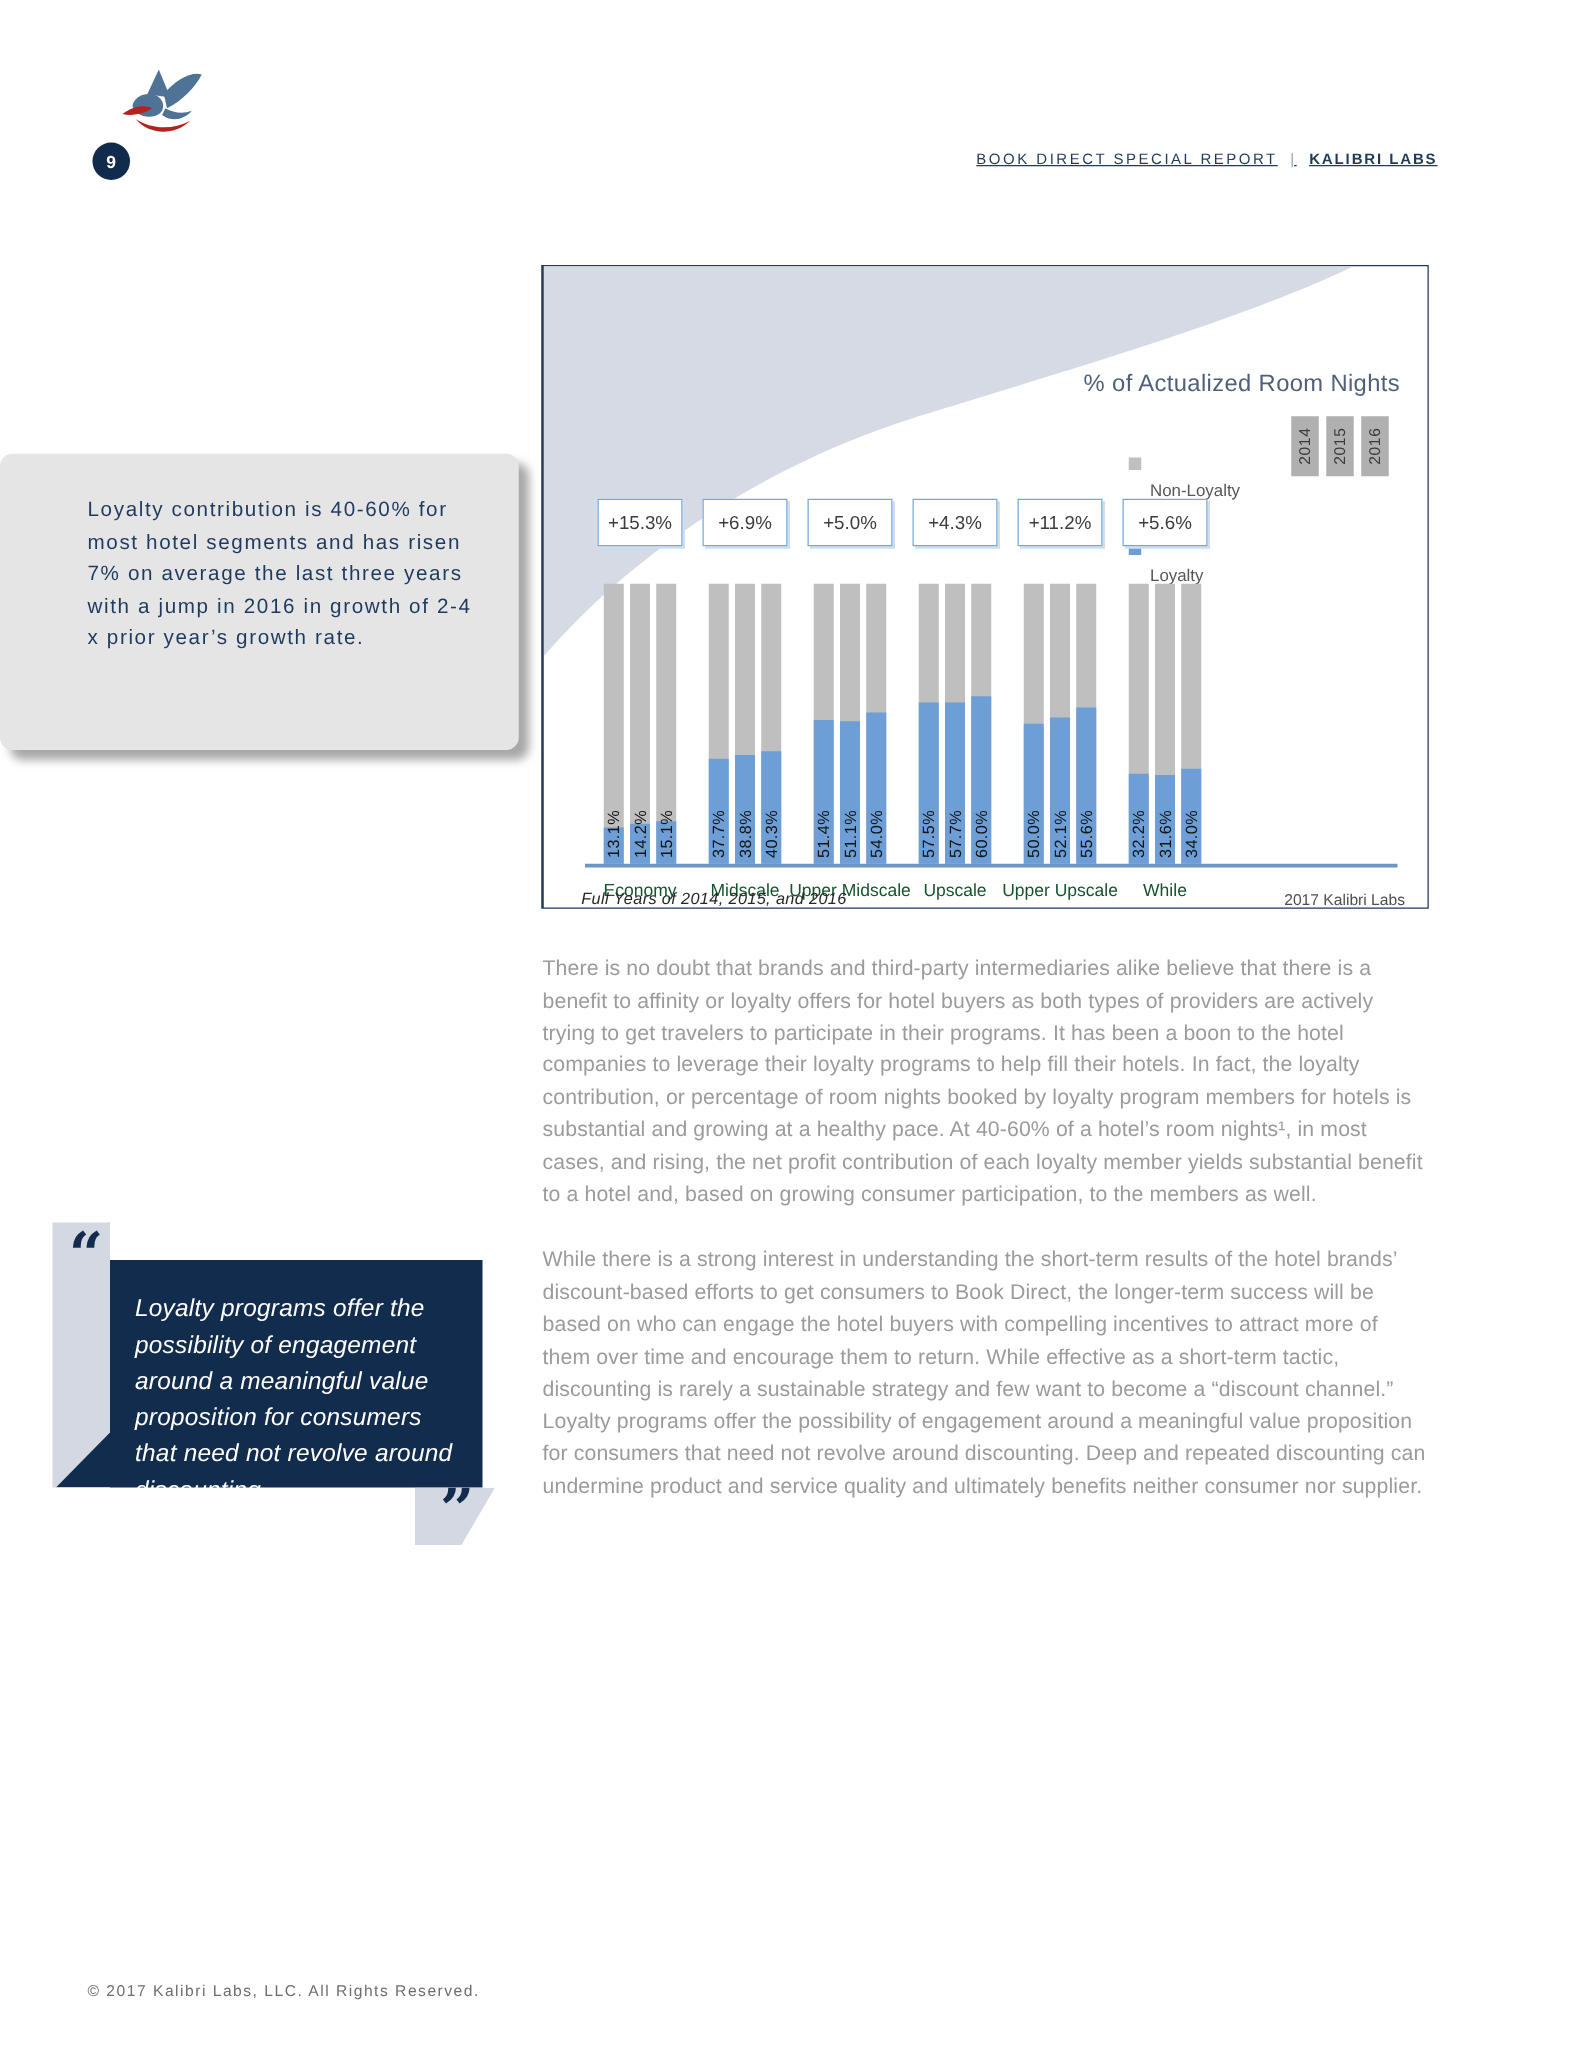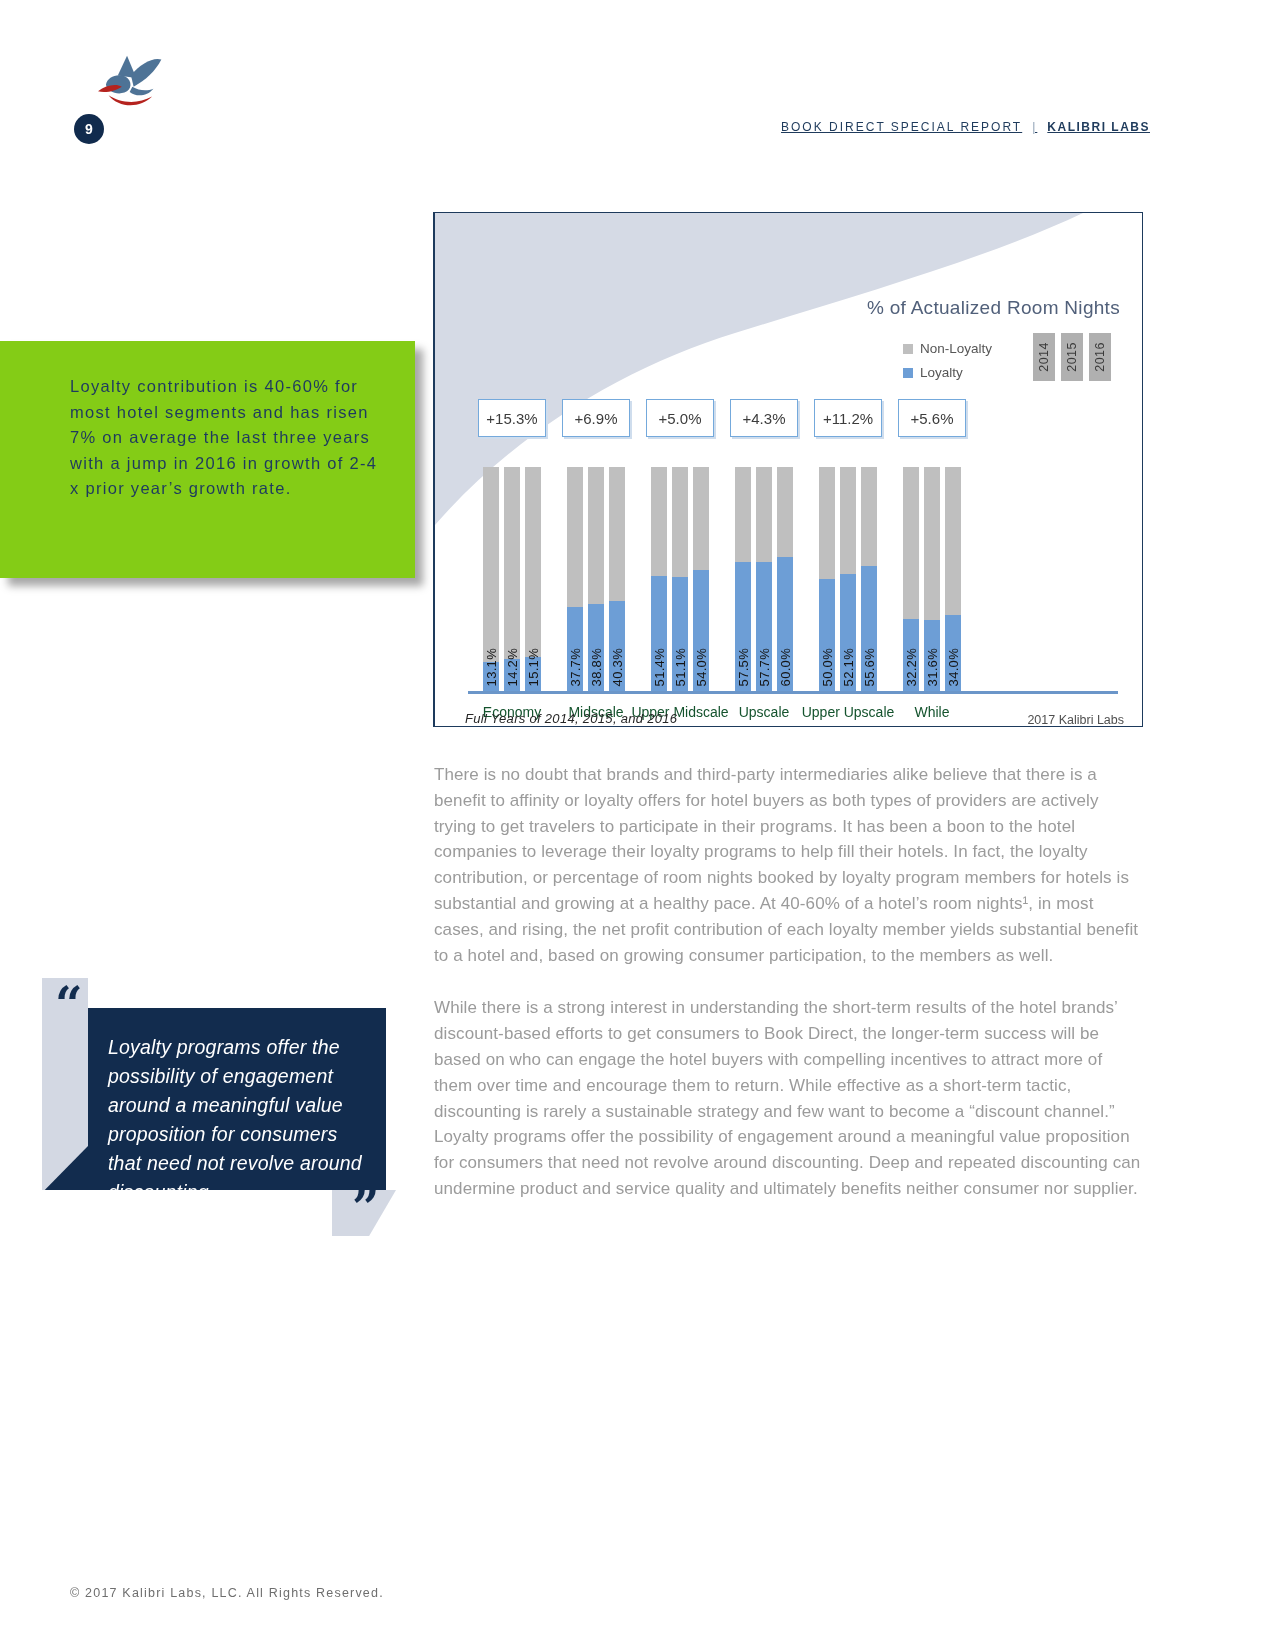--- a/index.html
+++ b/index.html
@@ -21,21 +21,21 @@
     background:#fff; border:1px solid #1d3a5c; border-left-width:2px; overflow:hidden; }
   .swoosh { position:absolute; left:0; top:0; width:710px; height:320px; }
   .chart-title-block { position:absolute; left:28px; top:28px; }
   .chart-title { font-size:21px; font-weight:bold; color:#1e3a5f; letter-spacing:2px; }
   .chart-subtitle { font-size:16px; color:#7f7f7f; letter-spacing:1px; margin-top:3px; }
   .axis-title { position:absolute; right:22px; top:84px; font-size:19px; color:#51607a; letter-spacing:0.3px; }
 
   .legend { position:absolute; left:468px; top:128px; }
   .legend-row { display:flex; align-items:center; gap:7px; margin-bottom:9px; }
   .swatch { width:10px; height:10px; flex:0 0 auto; }
-  .legend-label { font-size:13.5px; color:#565656; }
+  .legend-label { font-size:13.5px; color:#565656;margin-top:44px; }
 
   .year-badges { position:absolute; left:598px; top:120px; display:flex; gap:6px; }
   .year-badge { width:22px; height:48px; background:#b0b0b0; display:flex; align-items:center; justify-content:center; }
   .year-badge span { writing-mode:vertical-rl; transform:rotate(180deg); font-size:12.5px; color:#3a3a3a; letter-spacing:0.5px; }
 
   .plot-area { position:absolute; left:35px; top:186px; display:flex; }
   .group { width:84px; display:flex; flex-direction:column; align-items:center; }
   .growth-box { width:68px; height:38px; background:#fff; border:1px solid #74a9dc;
     box-shadow:2px 2px 0 #cfdded; display:flex; align-items:center; justify-content:center;
     font-size:15px; color:#3c3c3c; margin-bottom:30px; }
@@ -44,22 +44,22 @@
   .bar-fill { position:absolute; left:0; bottom:0; width:100%; background:#6d9ed6; }
   .bar-label { position:absolute; bottom:5px; left:50%;
     writing-mode:vertical-rl; transform:translateX(-50%) rotate(180deg);
     font-size:13px; color:#141414; letter-spacing:0.3px; white-space:nowrap; }
   .baseline { position:absolute; left:33px; top:478px; width:650px; height:3px; background:#6b96c9; }
   .cat-label { margin-top:13px; font-size:14px; color:#14532d; white-space:nowrap;text-align:right; }
   .chart-footnote-left { position:absolute; left:30px; top:498px; font-size:13px; font-style:italic; color:#262626; letter-spacing:0.3px; }
   .chart-footnote-right { position:absolute; right:18px; top:500px; font-size:12.5px; color:#4f4f4f; }
 
   
-  .callout { position:absolute; left:0; top:341px; width:415px; height:237px; background:#84cc16;
-    box-shadow:8px 8px 8px #a8a8a8; }
+  .callout { position:absolute; left:0; top:363px; width:415px; height:237px; background:#e5e5e5;
+    box-shadow:8px 8px 8px #a8a8a8;border-radius:10px; }
   .callout-text { padding:33px 36px 0 70px; color:#1e3a5f; font-size:16.5px; line-height:25.5px; letter-spacing:1.3px; }
 
   
   .quote-band { position:absolute; left:42px; top:978px; width:46px; height:212px; background:#d3d8e3; }
   .quote-fold { position:absolute; left:42px; top:1146px; width:46px; height:44px; background:#122c4e;
     clip-path:polygon(100% 0, 100% 100%, 6% 100%); }
   .quote-open { position:absolute; left:55px; top:980px; font-family:"DejaVu Serif", serif; font-weight:bold;
     font-size:48px; line-height:1; color:#122c4e; }
   .quote-box { position:absolute; left:88px; top:1008px; width:298px; height:182px; background:#122c4e; }
   .quote-text { padding:25px 10px 0 20px; color:#ffffff; font-size:19.5px; font-style:italic; line-height:29px; letter-spacing:0.2px; }

